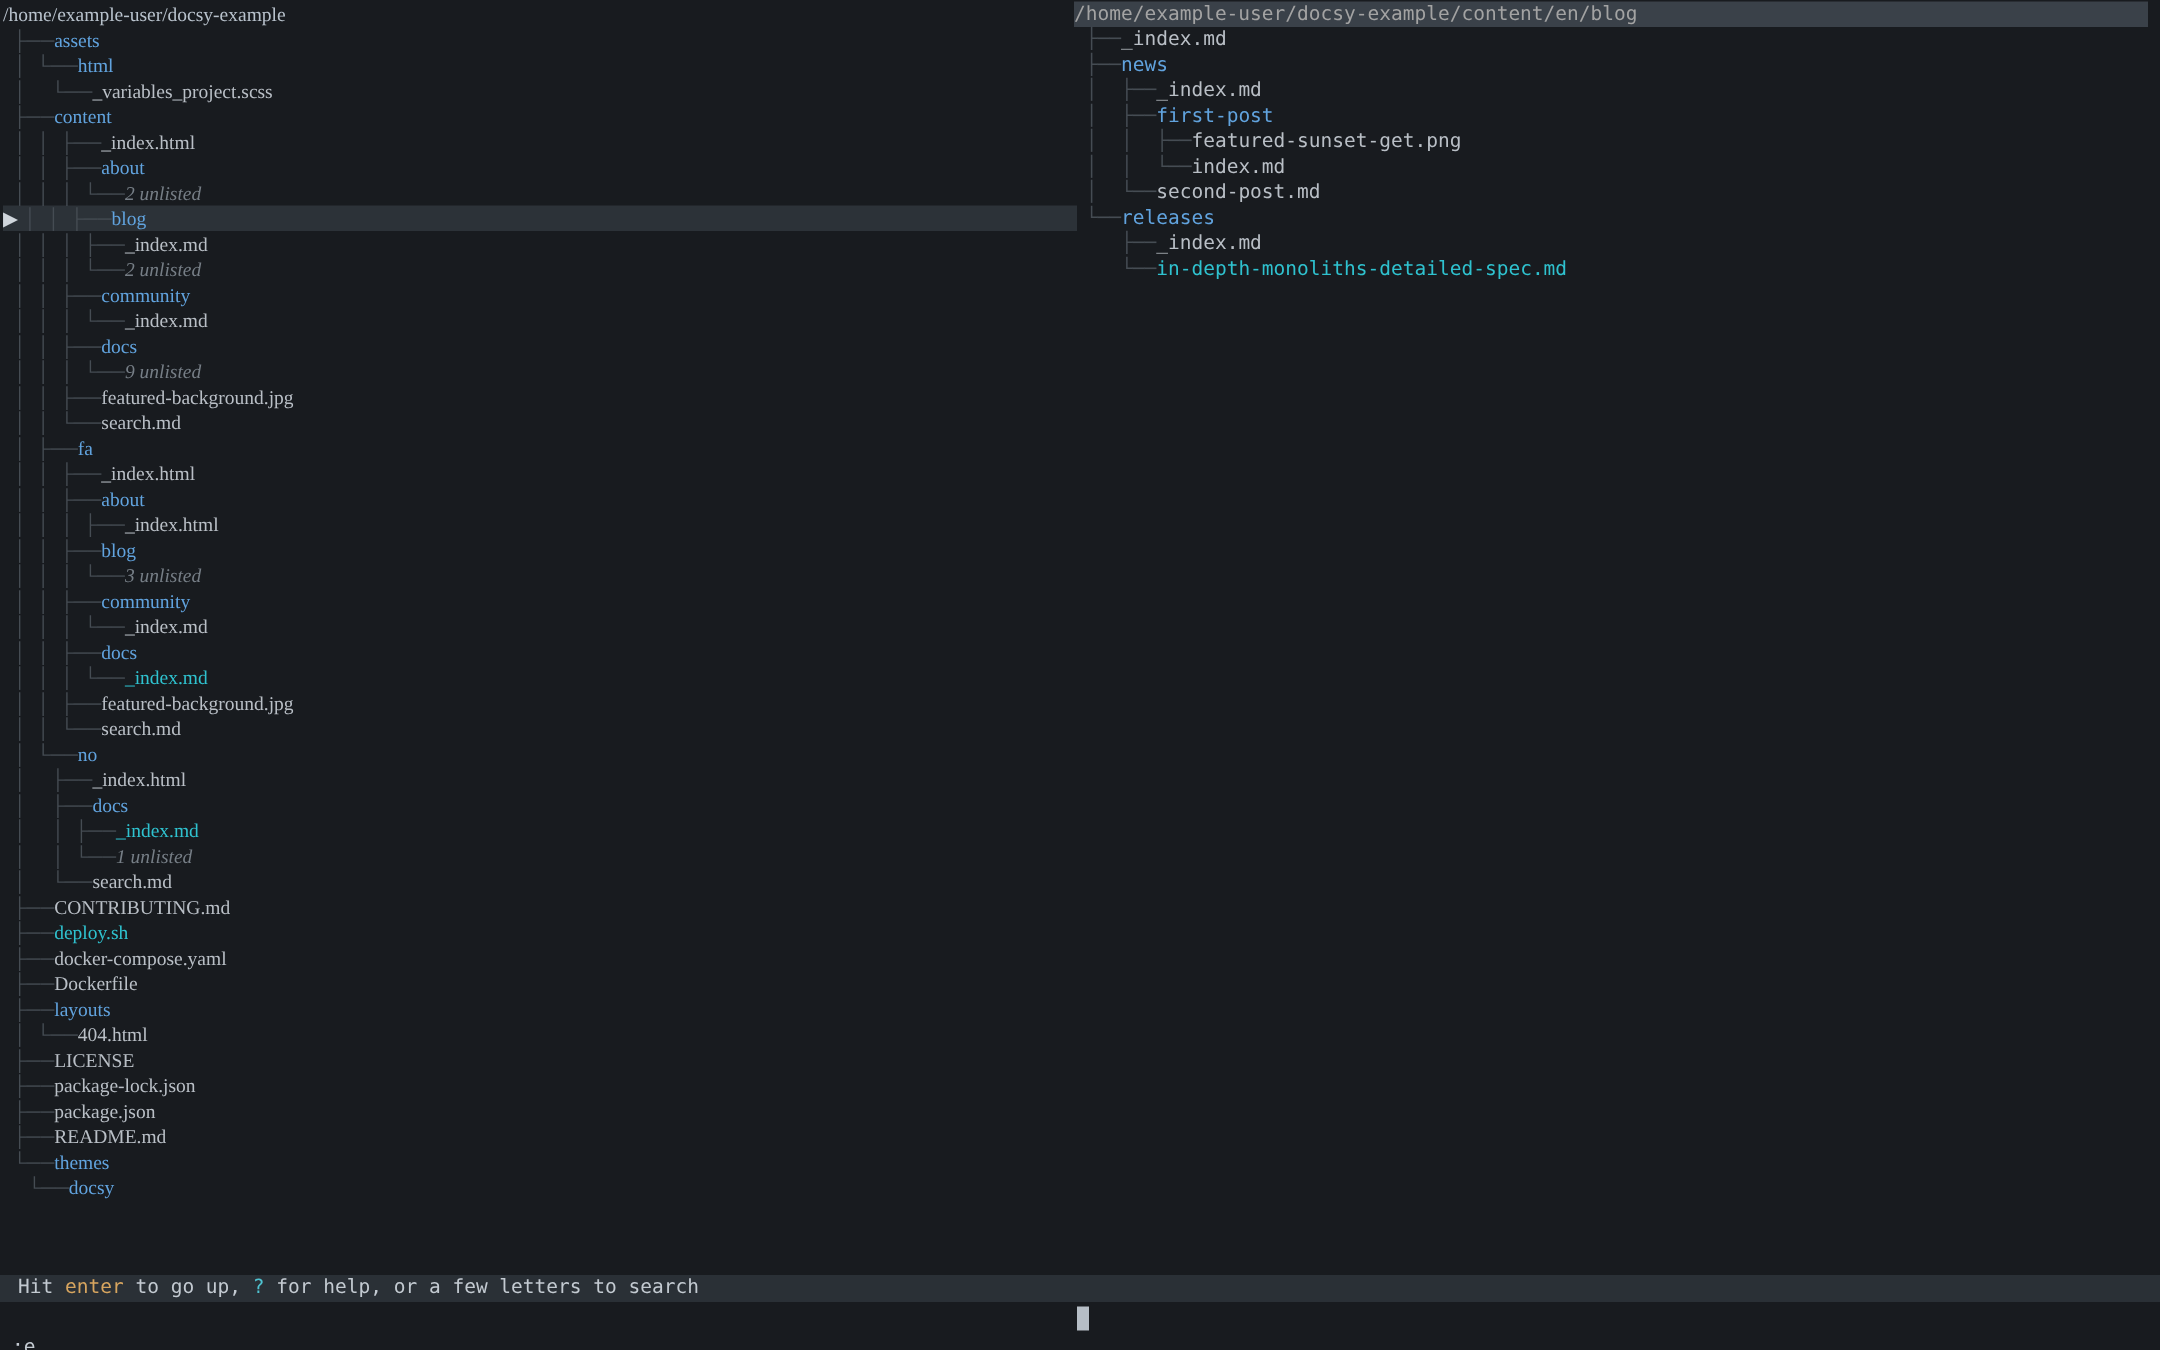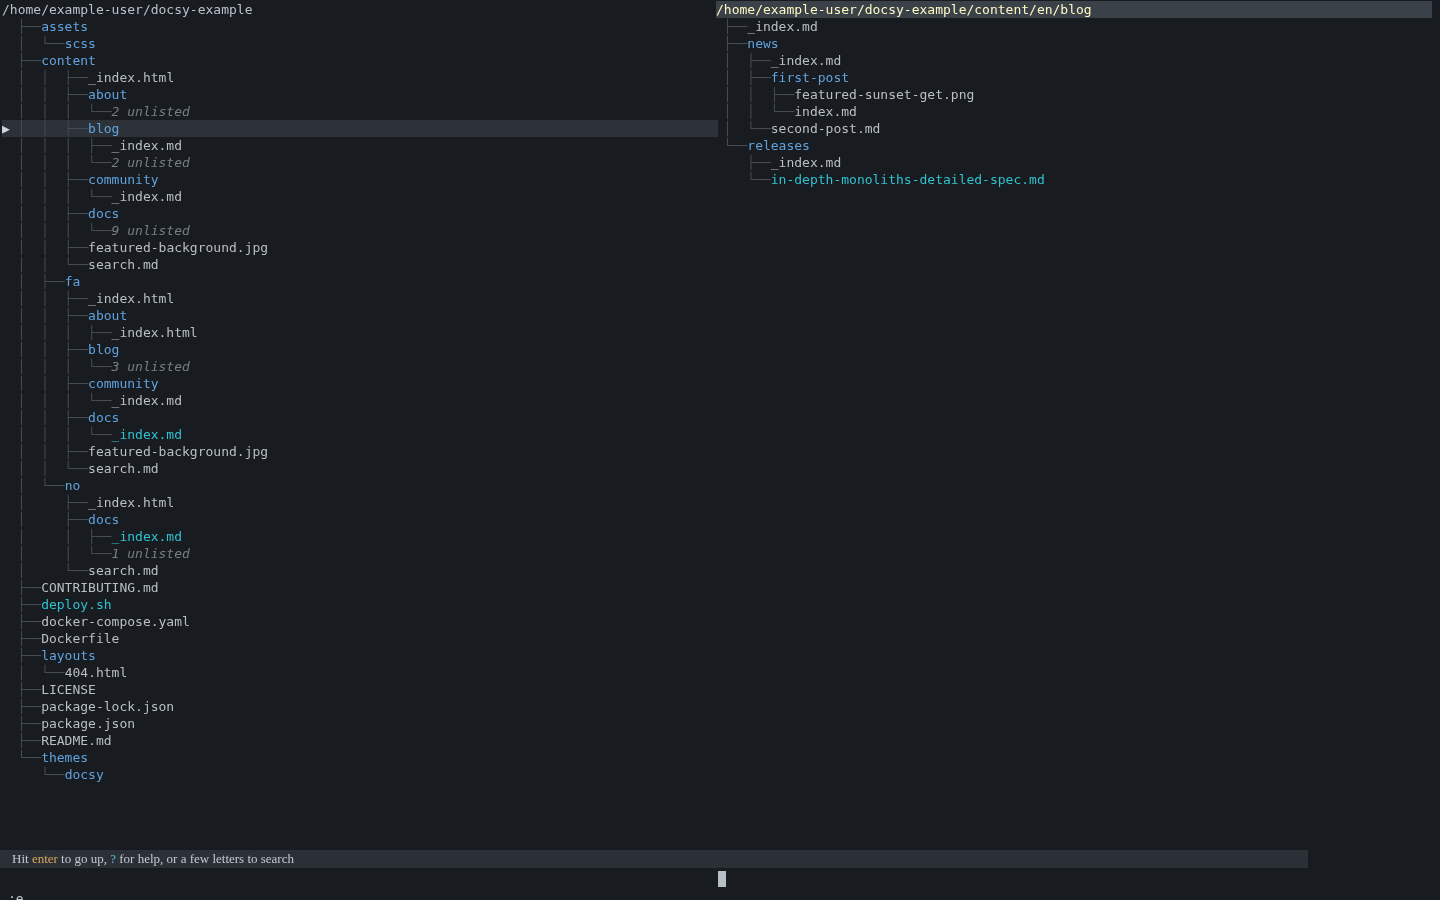--- a/index.html
+++ b/index.html
@@ -8,58 +8,59 @@
     background:var(--background,#181b1f);
     overflow:hidden;
   }
   .screen {
     position:relative; width:1440px; height:900px;
     background:var(--background,#181b1f);
     font-family:"DejaVu Sans Mono", monospace;
     font-size:13px; line-height:17px;
   }
   .panel { position:absolute; top:1px; }
-  .panel.left  { left:2px;  width:716px; }
+  .panel.left  { left:2px;  width:716px;font-family:Liberation Serif, serif; }
   .panel.right { left:716px; width:716px; }
   .row { height:17px; white-space:pre; }
   .row .gutter { color:var(--tree-lines); }
   .row .prefix { color:var(--tree-lines); }
   .name.dir { color:var(--directory); }
   .name.file { color:var(--file); }
   .name.file-accent { color:var(--accent-file); }
   .name.unlisted { color:var(--unlisted); font-style:italic; }
   .row.selected { background:var(--selection-bg); }
   .row.selected .gutter { color:#cfd5db; }
   .row.header { color:var(--header-fg); }
-  .panel.right .row.header { background:var(--panel-header-bg); color:#fef9c3; }
+  .panel.right .row.header { background:var(--panel-header-bg); color:#a3a3a3; }
   .status-bar {
-    position:absolute; left:0; top:850px; width:1308px; height:18px;
+    position:absolute; left:0; top:850px; width:1440px; height:18px;
     background:var(--status-bg); color:var(--status-fg);
-    padding-left:12px; white-space:pre; line-height:18px;font-family:Liberation Serif, serif;
+    padding-left:12px; white-space:pre; line-height:18px;
   }
   .seg.normal { color:var(--status-fg); }
   .seg.key-orange { color:var(--key-orange); }
   .seg.key-cyan { color:var(--key-cyan); }
   .input-line {
     position:absolute; left:0; top:869px; width:1440px; height:20px;
     color:var(--status-fg); white-space:pre; line-height:20px;
   }
   .left-input { position:absolute; left:8px; }
   .cursor { position:absolute; left:718px; top:2px; width:8px; height:16px; background:var(--cursor); }
 </style>
 </head>
 <body>
 
 <div class="screen">
 
   <div class="panel left">
     <div class="row header">/home/example-user/docsy-example</div>
     <div id="left-rows">
         <div class="row"><span class="gutter">  </span><span class="prefix">├──</span><span class="name dir">assets</span></div>
-        <div class="row"><span class="gutter">  </span><span class="prefix">│  └──</span><span class="name dir">scss</span></div>
+        <div class="row"><span class="gutter">  </span><span class="prefix">│  └──</span><span class="name dir">html</span></div>
+        <div class="row"><span class="gutter">  </span><span class="prefix">│     └──</span><span class="name file">_variables_project.scss</span></div>
         <div class="row"><span class="gutter">  </span><span class="prefix">├──</span><span class="name dir">content</span></div>
         <div class="row"><span class="gutter">  </span><span class="prefix">│  │  ├──</span><span class="name file">_index.html</span></div>
         <div class="row"><span class="gutter">  </span><span class="prefix">│  │  ├──</span><span class="name dir">about</span></div>
         <div class="row"><span class="gutter">  </span><span class="prefix">│  │  │  └──</span><span class="name unlisted">2 unlisted</span></div>
         <div class="row selected"><span class="gutter">▶ </span><span class="prefix">│  │  ├──</span><span class="name dir">blog</span></div>
         <div class="row"><span class="gutter">  </span><span class="prefix">│  │  │  ├──</span><span class="name file">_index.md</span></div>
         <div class="row"><span class="gutter">  </span><span class="prefix">│  │  │  └──</span><span class="name unlisted">2 unlisted</span></div>
         <div class="row"><span class="gutter">  </span><span class="prefix">│  │  ├──</span><span class="name dir">community</span></div>
         <div class="row"><span class="gutter">  </span><span class="prefix">│  │  │  └──</span><span class="name file">_index.md</span></div>
         <div class="row"><span class="gutter">  </span><span class="prefix">│  │  ├──</span><span class="name dir">docs</span></div>

